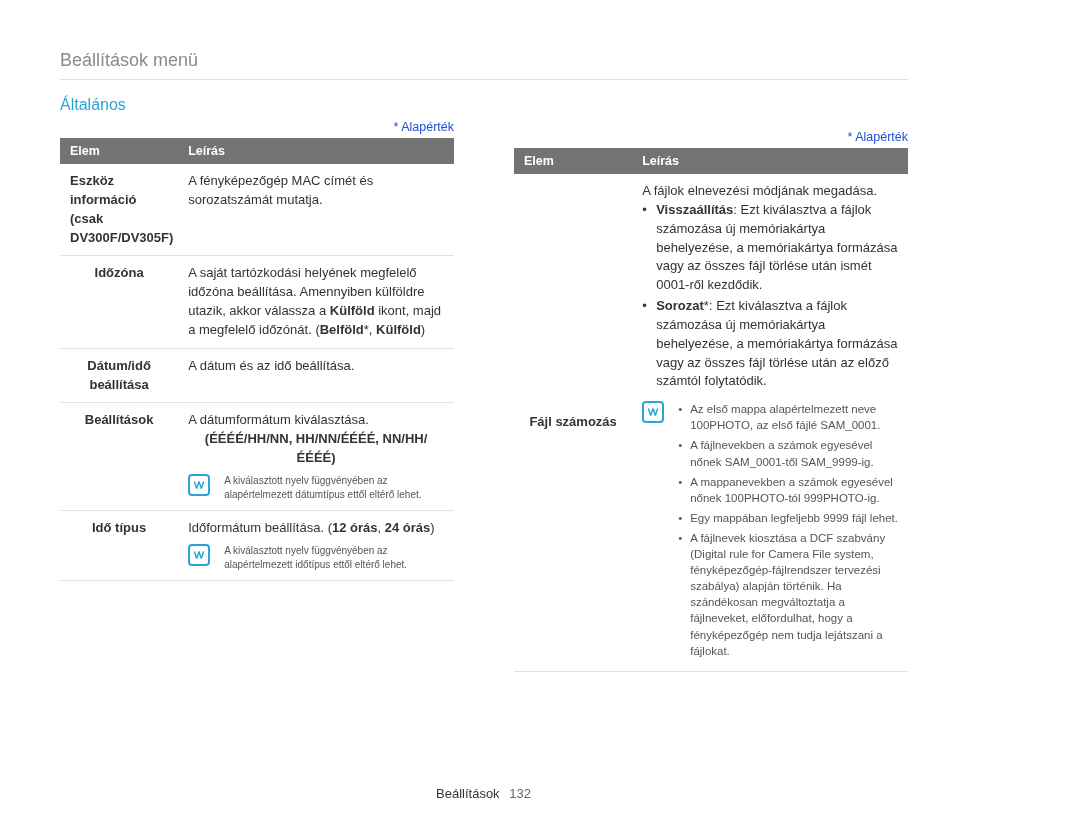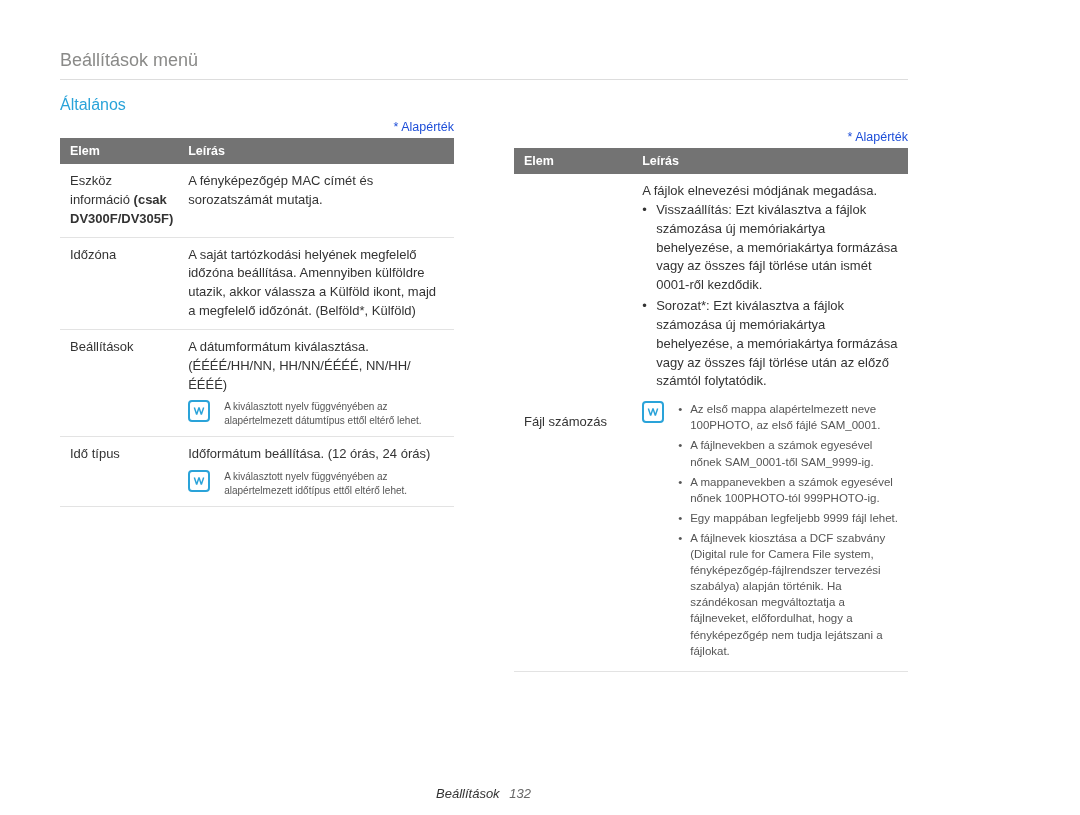--- a/index.html
+++ b/index.html
@@ -8,33 +8,33 @@
   .breadcrumb { font-size: 18px; color: #8a8a88; font-weight: 300; border-bottom: 1px solid #ddd; padding-bottom: 8px; margin-bottom: 16px; }
   .columns { display: flex; gap: 60px; }
   .col { flex: 1; min-width: 0; }
   .section-title { font-size: 16px; color: #2aa3d9; font-weight: 400; margin-bottom: 6px; }
   .default-note { text-align: right; font-size: 12.5px; color: #1d4ed8; margin-bottom: 4px; }
   table { width: 100%; border-collapse: collapse; font-size: 13px; table-layout: fixed; }
   th { background: #737373; color: #fff; font-weight: 700; text-align: left; padding: 6px 10px; font-size: 12.5px; }
   td { padding: 8px 10px; border-bottom: 1px solid #e3e3e3; vertical-align: top; line-height: 1.45; }
   col.c1 { width: 30%; }
   col.c2 { width: 70%; }
-  .bold { font-weight: 400; }
+  .bold { font-weight: 700; text-align: center; }
   .subnote { font-weight: 700; font-size: 13px; }
   ul.bullets { list-style: none; padding-left: 0; }
   ul.bullets > li { position: relative; padding-left: 14px; margin-bottom: 2px; }
   ul.bullets > li::before { content: "•"; position: absolute; left: 0; top: 0; }
   .infobox { display: flex; align-items: flex-start; gap: 14px; margin-top: 6px; }
   .info-icon { flex: 0 0 22px; width: 22px; height: 22px; border: 2px solid #2aa3d9; border-radius: 4px; display: flex; align-items: center; justify-content: center; }
   .info-icon svg { width: 14px; height: 14px; }
   .info-text { font-size: 10px; color: #555; line-height: 1.4; }
   ul.small { list-style: none; padding: 0; font-size: 11.5px; color: #555; }
   ul.small li { position: relative; padding-left: 12px; margin-bottom: 4px; line-height: 1.4; }
   ul.small li::before { content: "•"; position: absolute; left: 0; }
-  .footer { position: absolute; bottom: 14px; left: 0; right: 1px; text-align: center; font-size: 13px; color: #333; font-style: italic; }
+  .footer { position: absolute; bottom: 14px; left: 0; right: 1px; text-align: center; font-size: 13px; color: #333; }
   .footer .pg { color: #666; margin-left: 6px; }
   .right-spacer { height: 34px; }
 </style>
 </head>
 <body>
 
 <div class="page">
   <div class="breadcrumb">Beállítások menü</div>
 
   <div class="columns">
@@ -63,20 +63,24 @@
           </tr>
 
 
           <tr>
             <td class="bold">Időzóna</td>
             <td>
               <span>A saját tartózkodási helyének megfelelő időzóna beállítása. Amennyiben külföldre utazik, akkor válassza a </span><span class="bold">Külföld</span><span> ikont, majd a megfelelő időzónát. (</span><span class="bold">Belföld</span><span>*, </span><span class="bold">Külföld</span><span>)</span>
             </td>
           </tr>
 
+          <tr>
+            <td class="bold">Dátum/idő beállítása</td>
+            <td>A dátum és az idő beállítása.</td>
+          </tr>
 
           <tr>
             <td class="bold">Beállítások</td>
             <td>
               <div>A dátumformátum kiválasztása.</div>
               <div class="bold">(ÉÉÉÉ/HH/NN, HH/NN/ÉÉÉÉ, NN/HH/ÉÉÉÉ)</div>
               <div class="infobox">
                 <div class="info-icon">
                   <svg viewBox="0 0 24 24" fill="none" stroke="#2aa3d9" stroke-width="2.5">
                       <path d="M4 6l4 12M12 6l-4 12M12 6l4 12M20 6l-4 12"></path>

